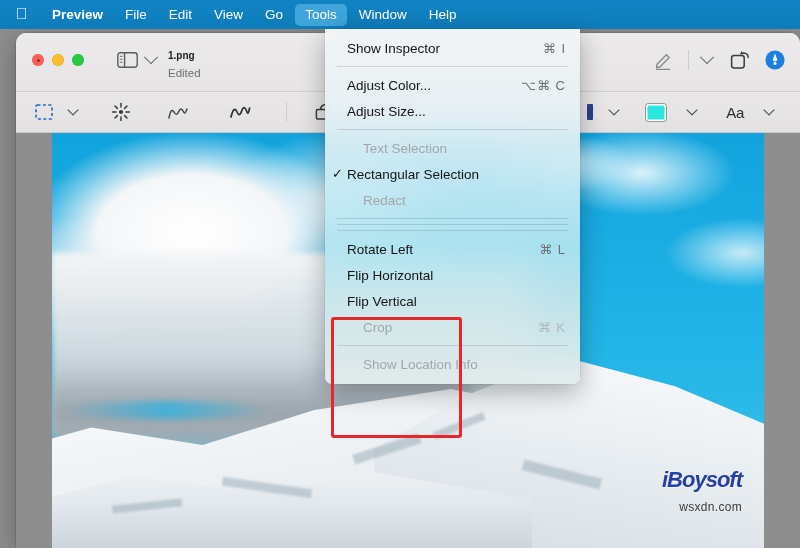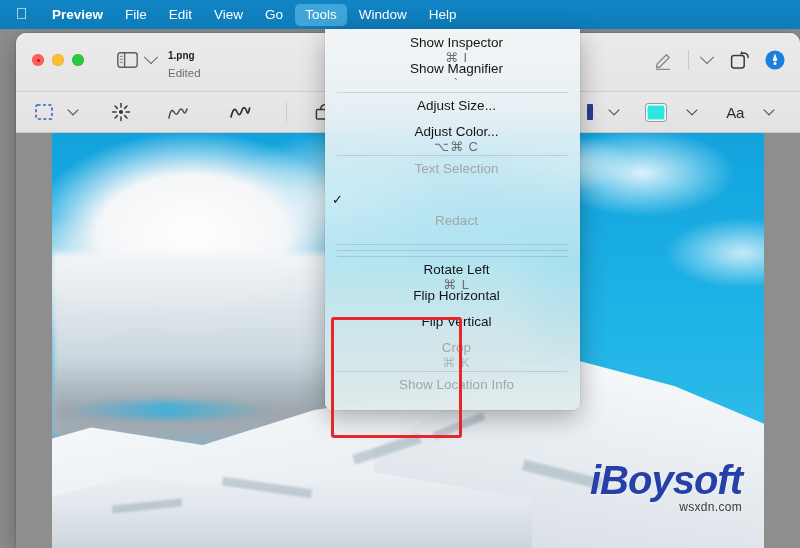--- a/index.html
+++ b/index.html
@@ -116,21 +116,21 @@
   .mtn-b{position:absolute;bottom:0;right:-40px;width:430px;height:210px;
     background:linear-gradient(190deg,#ffffff 0%,#e9eef2 50%,#d6dde3 100%);
     clip-path:polygon(0% 100%, 0% 52%, 22% 26%, 44% 8%, 70% 22%, 100% 48%, 100% 100%);}
   .mtn-c{position:absolute;bottom:0;left:-20px;width:500px;height:115px;
     background:linear-gradient(180deg,#f8fafb 0%,#e2e8ed 60%,#ccd4da 100%);
     clip-path:polygon(0% 100%, 0% 58%, 20% 36%, 45% 50%, 68% 32%, 100% 56%, 100% 100%);}
   .rock{position:absolute;background:#9fb0bb;opacity:.55;filter:blur(1.2px);}
 
   
   #watermark{position:absolute;right:22px;bottom:36px;text-align:right;z-index:6;}
-  #watermark .logo{font-size:40px;font-weight:bold;color:#2640a8;font-style:italic;
+  #watermark .logo{font-size:22px;font-weight:bold;color:#2640a8;font-style:italic;
     letter-spacing:-1px;text-shadow:0 1px 2px rgba(255,255,255,.6);line-height:32px;}
   #watermark .site{font-size:12px;color:#3a3a3a;margin-top:4px;letter-spacing:.3px;}
 
   
   #menu{
     position:absolute;left:325px;top:29px;width:255px;
     background:linear-gradient(180deg,
         rgba(243,245,246,0.97) 0%,
         rgba(230,240,244,0.95) 22%,
         rgba(196,233,243,0.93) 46%,
@@ -139,25 +139,25 @@
         rgba(226,235,236,0.96) 100%);
     backdrop-filter:blur(18px);
     border-radius:0 0 7px 7px;
     box-shadow:0 8px 26px rgba(0,0,0,0.30), 0 0 0 0.5px rgba(0,0,0,0.10);
     padding:6px 0 7px 0;
     z-index:60;
     font-size:13.5px;color:#141414;
   }
   .mi{
     display:flex;align-items:center;height:26px;
-    padding:0 14px 0 22px;position:relative;box-sizing:border-box;flex-direction:column;
+    padding:0 14px 0 22px;position:relative;box-sizing:border-box;
   }
   .mi .lbl{flex:1;white-space:nowrap;}
   .mi .sc{color:#6d6d72;font-size:13px;letter-spacing:1px;white-space:nowrap;}
-  .mi.dis .lbl{color:#a3a6a9;}
+  .mi.dis .lbl{color:#a3a6a9;margin-left:16px;}
   .mi.dis .sc{color:#b4b7ba;}
   .mi .check{position:absolute;left:7px;font-size:13px;color:#141414;line-height:26px;}
   .mi .arrow{color:#141414;font-size:12px;font-weight:bold;}
   .msep{height:1px;background:rgba(0,0,0,0.12);margin:5px 12px;}
 
   
   #redbox{
     position:absolute;left:6px;top:288px;width:125px;height:115px;
     border:3px solid #e8252a;border-radius:3px;pointer-events:none;z-index:70;
   }
@@ -346,44 +346,41 @@
     </div>
   </div>
 </div>
 
 <div id="menu">
 
   <div class="mi">
     <span class="lbl">Show Inspector</span>
     <span class="sc">⌘ I</span>
   </div>
-  <div class="mi">
-    <span class="lbl">Show Magnifier</span>
-    <span class="sc">`</span>
-  </div>
-
-  <div class="msep"></div>
-
-  <div class="mi">
-    <span class="lbl">Adjust Size...</span>
-    <span class="sc"></span>
-  </div>
+
+  <div class="msep"></div>
+
   <div class="mi">
     <span class="lbl">Adjust Color...</span>
     <span class="sc">⌥⌘ C</span>
   </div>
+  <div class="mi">
+    <span class="lbl">Adjust Size...</span>
+    <span class="sc"></span>
+  </div>
 
   <div class="msep"></div>
 
   <div class="mi dis">
     <span class="lbl">Text Selection</span>
     <span class="sc"></span>
   </div>
   <div class="mi">
     <span class="check">✓</span>
+    <span class="lbl">Rectangular Selection</span>
     <span class="sc"></span>
   </div>
   <div class="mi dis">
     <span class="lbl">Redact</span>
     <span class="sc"></span>
   </div>
 
   <div class="msep"></div>
 
 

